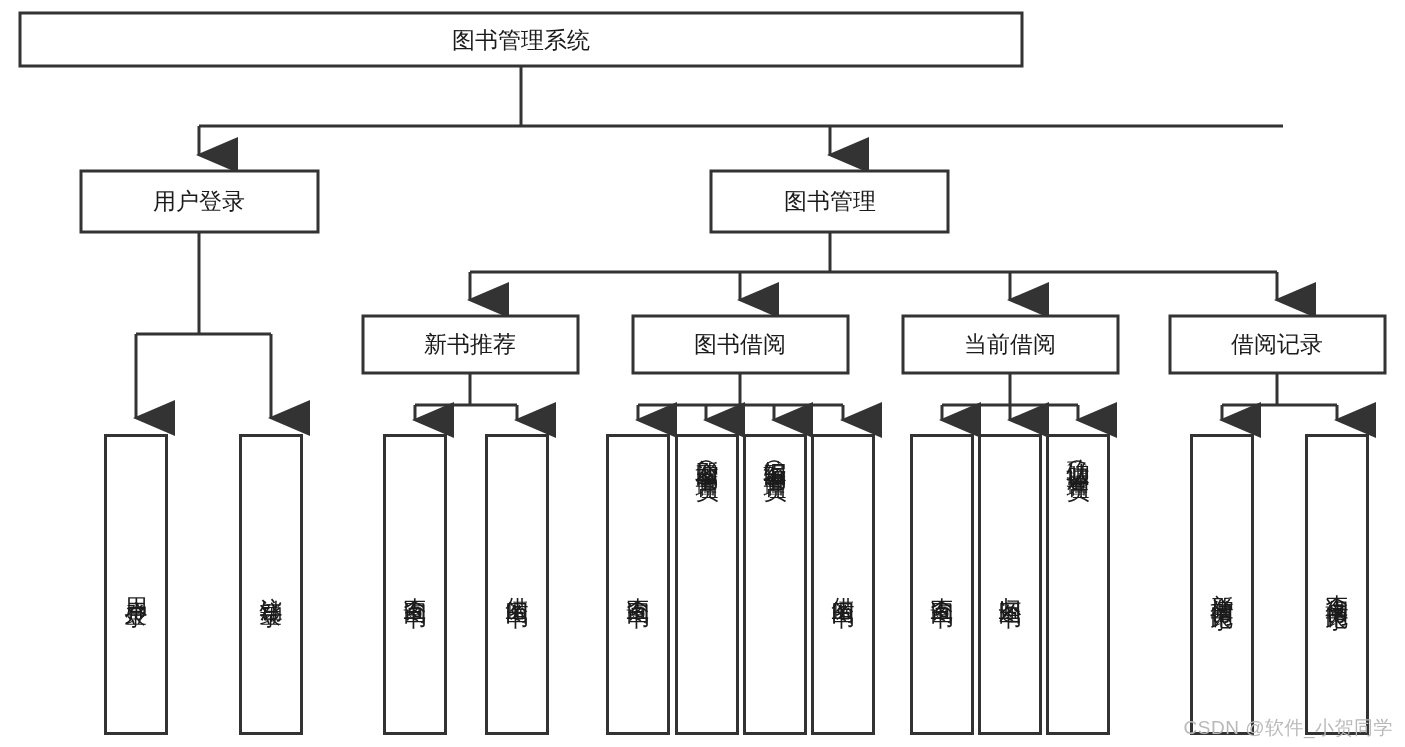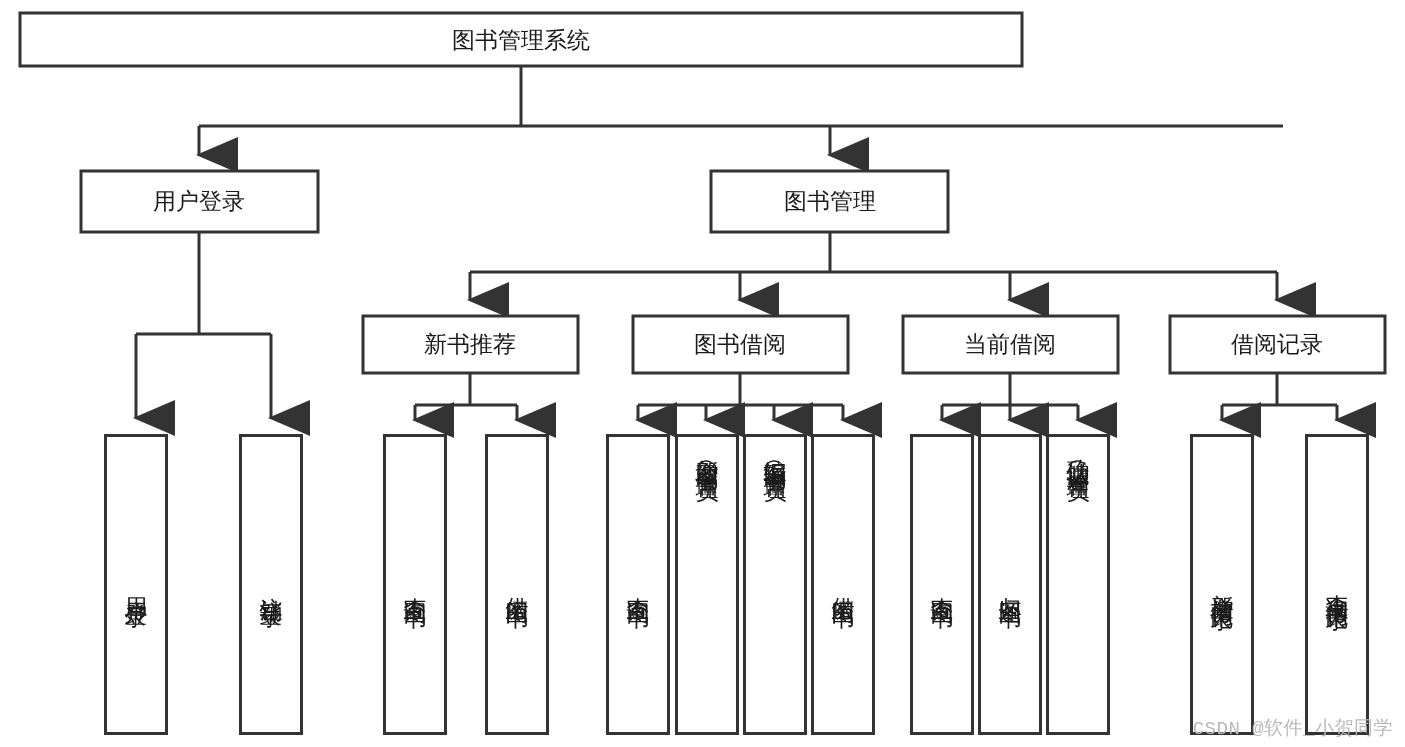--- a/index.html
+++ b/index.html
@@ -66,21 +66,21 @@
     padding-top: 4px;
   }
   .vert-box.center .vert-text {
     margin: auto 0;
     padding-top: 0;
   }
   #watermark {
     position: absolute;
     right: 12px;
     bottom: 6px;
-    font-family: Liberation Mono, monospace;
+    font-family: Liberation Sans, sans-serif;
     font-size: 19px;
     color: #b9b9b9;
     white-space: nowrap;
     letter-spacing: 0.5px;
     pointer-events: none;
   }
 </style>
 </head>
 <body>
 

